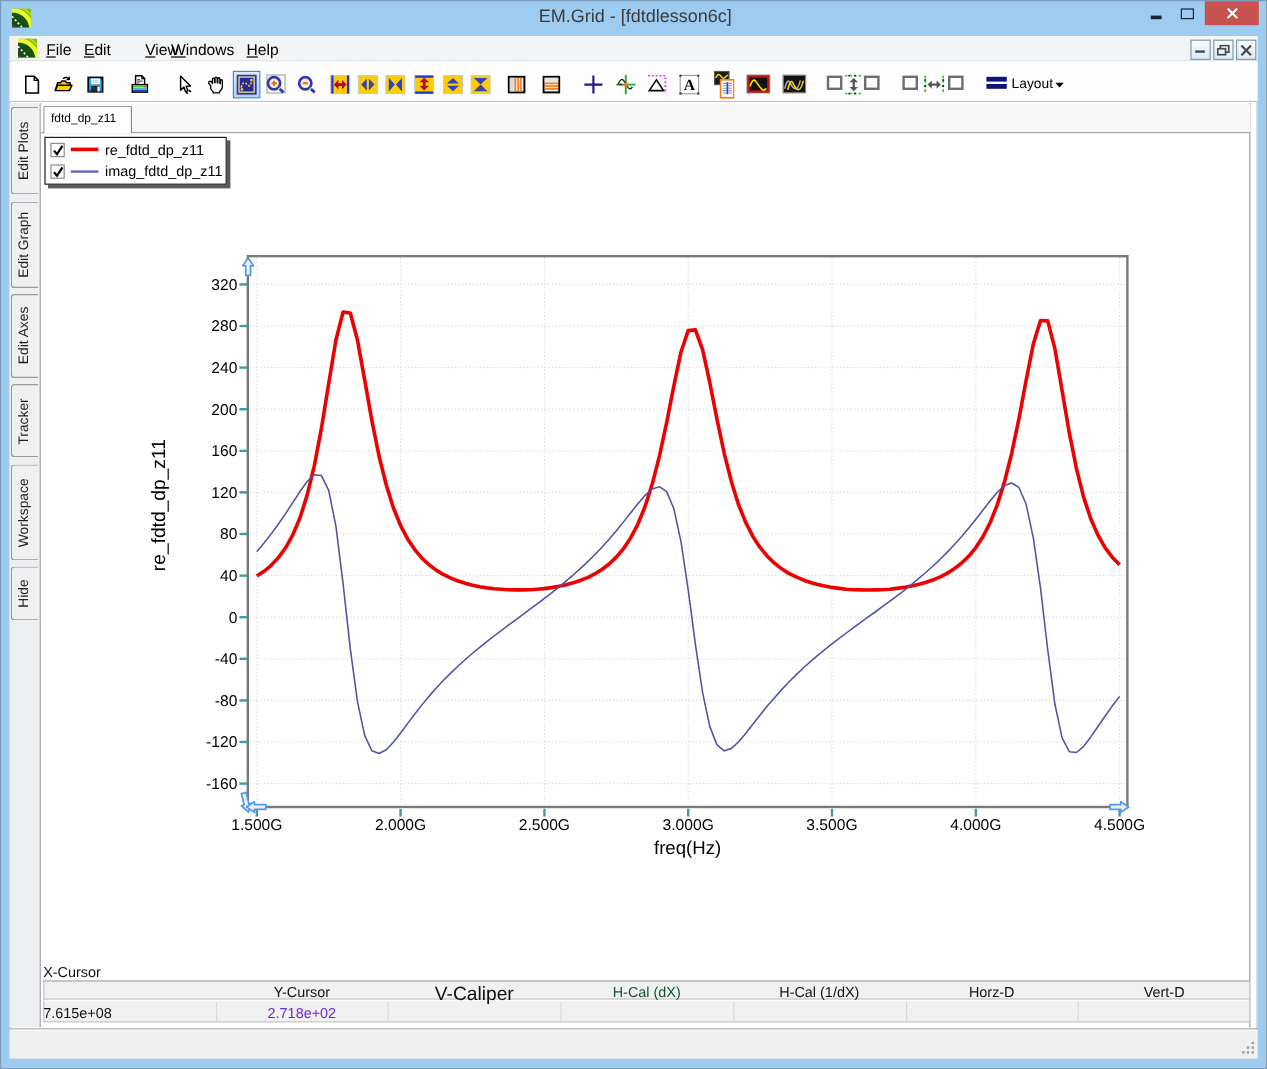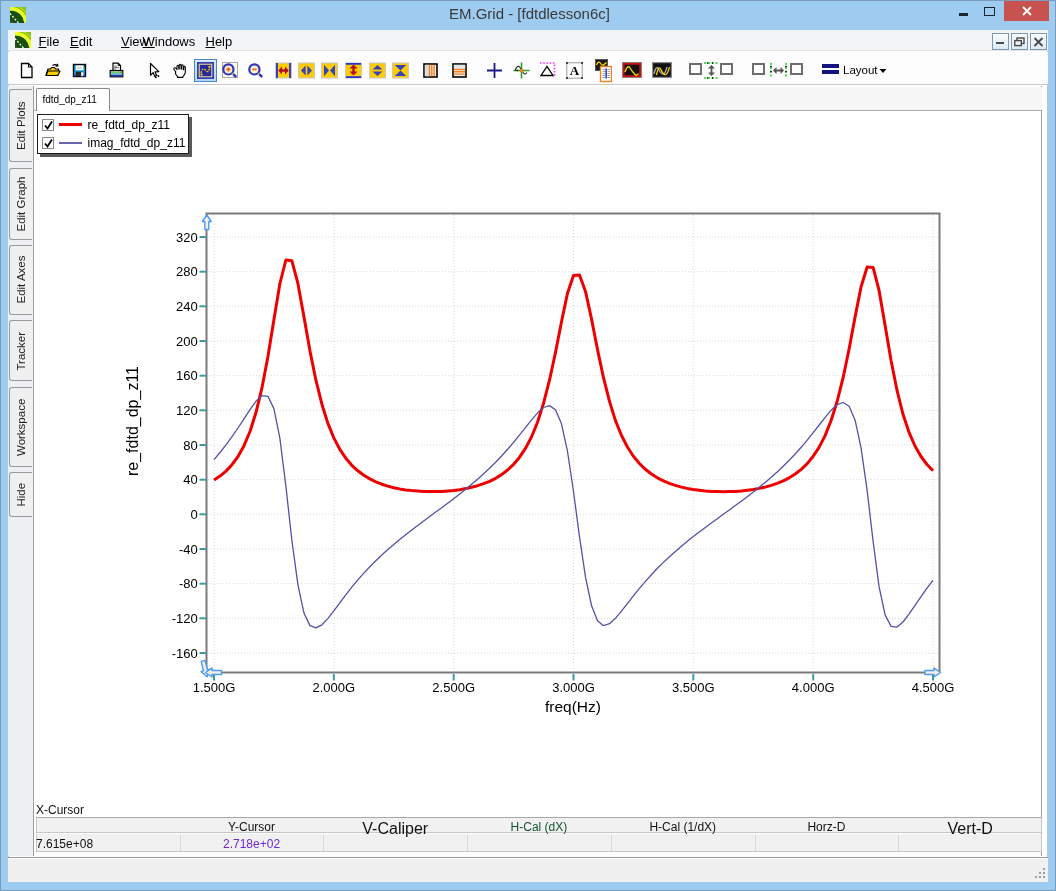--- a/index.html
+++ b/index.html
@@ -315,21 +315,21 @@
 <div class="abs" style="left:36px;top:817px;width:1006px;height:16px;background:#f1f1f1;border-top:1px solid #a8a8a8;border-bottom:1px solid #c6c6c6;border-left:1px solid #c6c6c6;border-right:1px solid #c6c6c6"></div>
 <div class="abs" style="left:36px;top:834px;width:1006px;height:18px;background:#f1f1f1;border-bottom:1px solid #c6c6c6;border-left:1px solid #c6c6c6;border-right:1px solid #c6c6c6"></div>
 <div class="abs" style="left:36.0px;top:803px;width:143.7px;text-align:left;font-size:12px;color:#111">X-Cursor</div>
 <div class="abs" style="left:36.0px;top:837px;width:143.7px;text-align:left;font-size:12px;color:#111">7.615e+08</div>
 <div class="abs" style="left:179.7px;top:819.5px;width:143.7px;text-align:center;font-size:12px;color:#111">Y-Cursor</div>
 <div class="abs" style="left:179.7px;top:837px;width:143.7px;text-align:center;font-size:12px;color:#6d28d9">2.718e+02</div>
 <div class="abs" style="left:323.4px;top:819.5px;width:143.7px;text-align:center;font-size:16px;color:#111">V-Caliper</div>
 <div class="abs" style="left:467.1px;top:819.5px;width:143.7px;text-align:center;font-size:12px;color:#14532d">H-Cal (dX)</div>
 <div class="abs" style="left:610.9px;top:819.5px;width:143.7px;text-align:center;font-size:12px;color:#111">H-Cal (1/dX)</div>
 <div class="abs" style="left:754.6px;top:819.5px;width:143.7px;text-align:center;font-size:12px;color:#111">Horz-D</div>
-<div class="abs" style="left:898.3px;top:819.5px;width:143.7px;text-align:center;font-size:16px;color:#111">Vert-D</div>
+<div class="abs" style="left:898.3px;top:819.5px;width:143.7px;text-align:center;font-size:12px;color:#111">Vert-D</div>
 <div class="abs" style="left:179.7px;top:835px;width:1px;height:16px;background:#d9d9d9"></div>
 <div class="abs" style="left:323.4px;top:835px;width:1px;height:16px;background:#d9d9d9"></div>
 <div class="abs" style="left:467.1px;top:835px;width:1px;height:16px;background:#d9d9d9"></div>
 <div class="abs" style="left:610.9px;top:835px;width:1px;height:16px;background:#d9d9d9"></div>
 <div class="abs" style="left:754.6px;top:835px;width:1px;height:16px;background:#d9d9d9"></div>
 <div class="abs" style="left:898.3px;top:835px;width:1px;height:16px;background:#d9d9d9"></div>
 <div class="abs" style="left:8px;top:856.5px;width:1040px;height:1px;background:#9a9a9a"></div>
 <div class="abs" style="left:8px;top:857.5px;width:1040px;height:1px;background:#ffffff"></div>
 <div class="abs" style="left:8px;top:859px;width:1040px;height:23px;background:#f0f0f0"></div>
 <svg class="abs" style="left:1035px;top:868px" width="11" height="11" viewBox="0 0 11 11">

